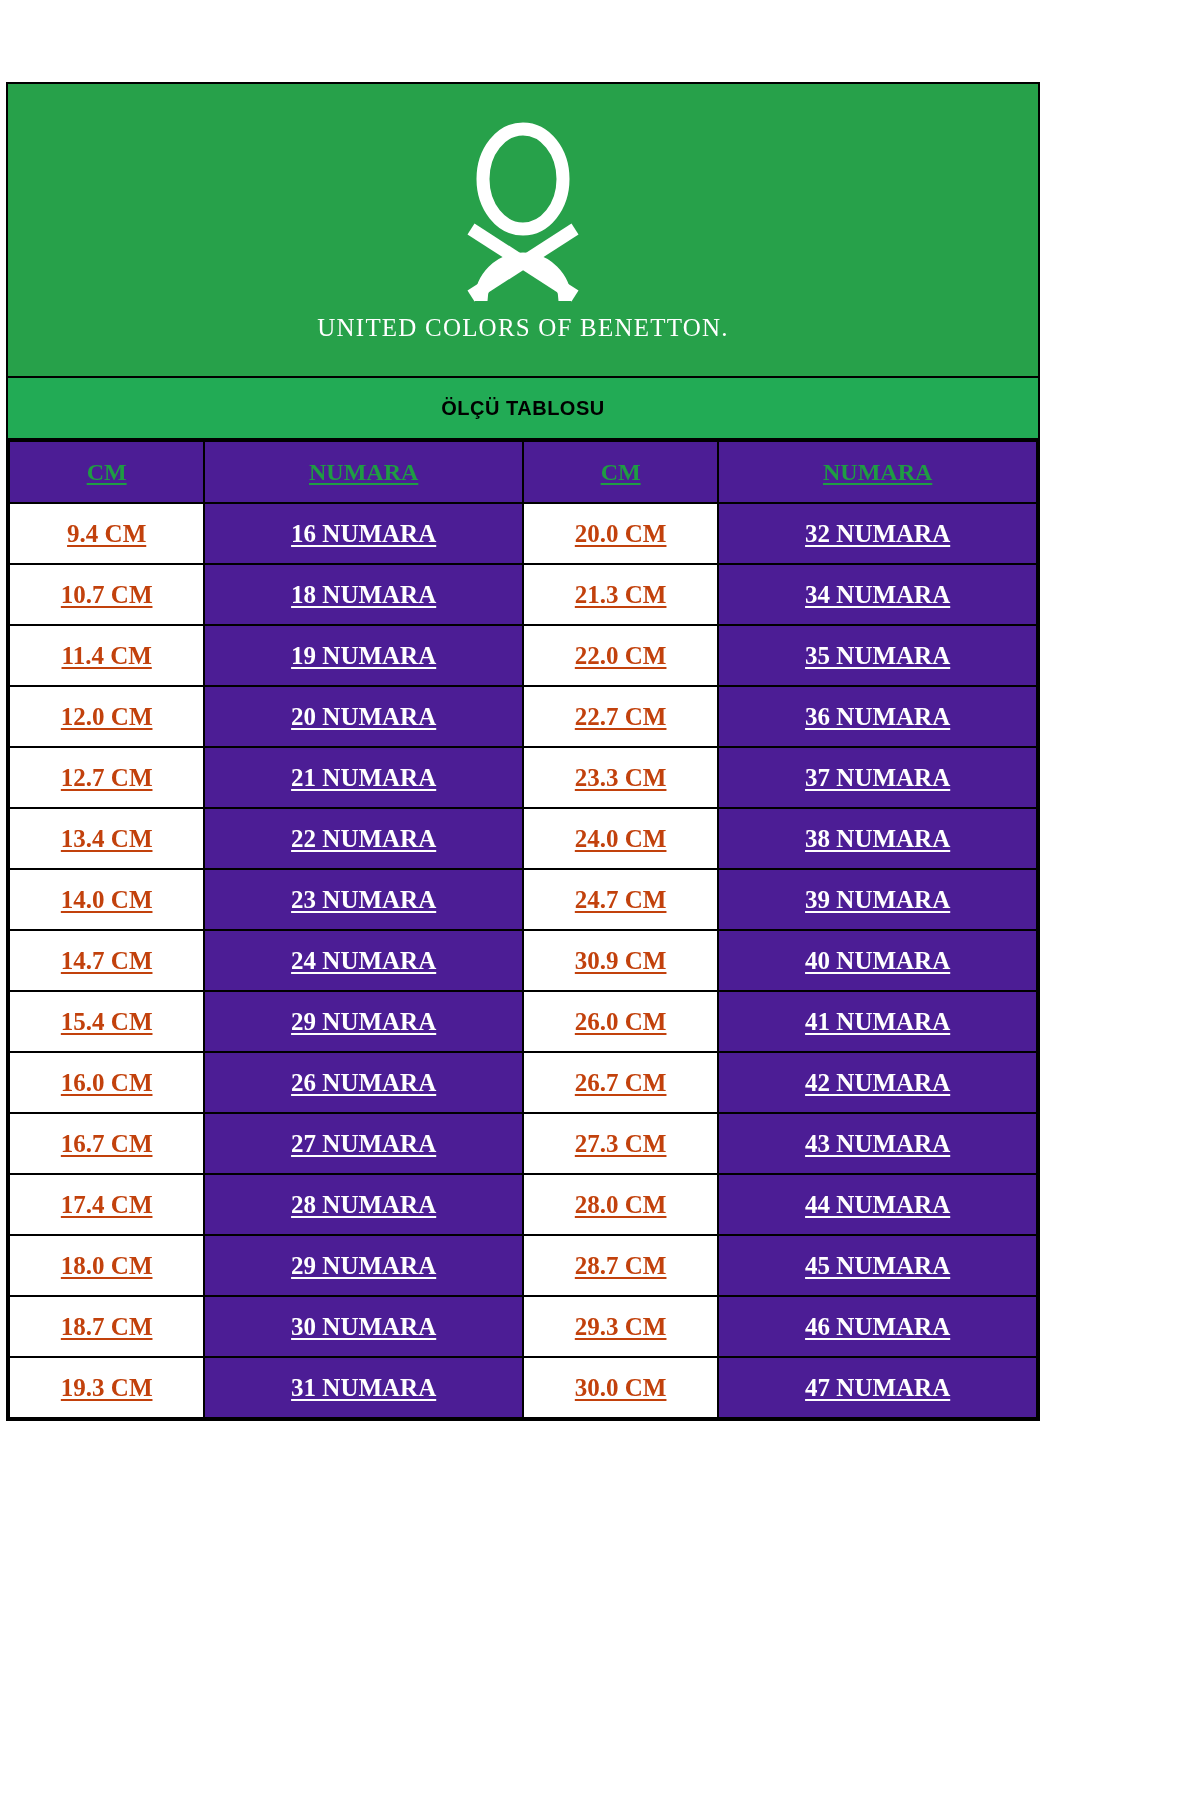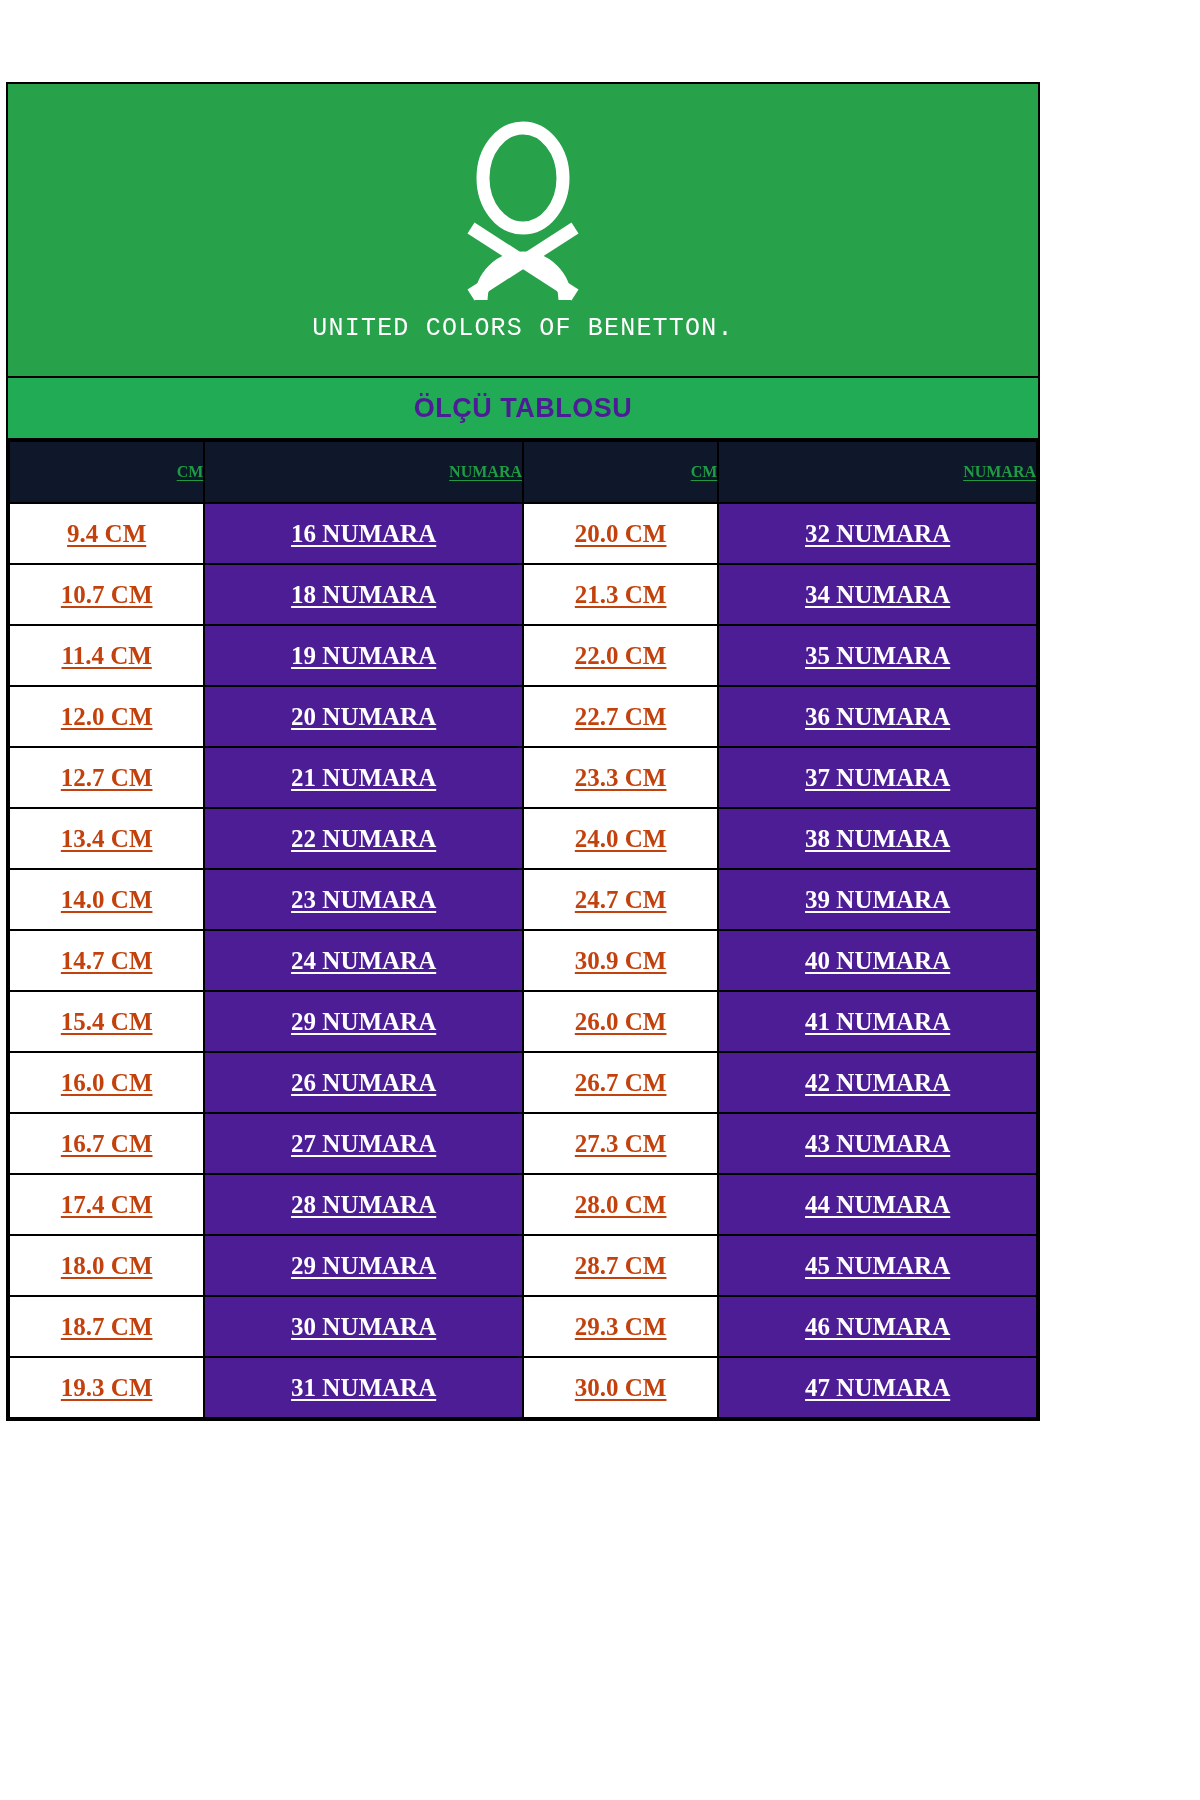--- a/index.html
+++ b/index.html
@@ -44,41 +44,41 @@
     height: 190px;
     display: flex;
     align-items: center;
     justify-content: center;
   }
   .logo-wrap svg {
     display: block;
   }
   .brand-name {
     color: #ffffff;
-    font-family: Liberation Mono, monospace;
+    font-family: Liberation Serif, serif;
     font-size: 25px;
     letter-spacing: 1.2px;
     font-weight: 400;
     margin-top: 6px;
     white-space: nowrap;
   }
   
   .title-band {
     background: #22ab55;
     height: 62px;
     display: flex;
     align-items: center;
     justify-content: center;
     border-bottom: 2px solid #000000;
     box-sizing: border-box;
   }
   .title-band .title-text {
-    color: #4c1d95;
+    color: #000000;
     font-family: "Liberation Sans", sans-serif;
-    font-size: 27px;
+    font-size: 20px;
     font-weight: 700;
     letter-spacing: 0.5px;
   }
   
   table.size-table {
     width: 100%;
     border-collapse: collapse;
     table-layout: fixed;
   }
   table.size-table col.c-cm { width: 19.0%; }
@@ -89,25 +89,24 @@
     border: 2px solid #000000;
     height: 59px;
     text-align: center;
     vertical-align: middle;
     font-family: "Liberation Serif", serif;
     font-weight: 700;
     font-size: 25px;
     padding: 0;
   }
   table.size-table th {
-    background: #0f172a;
+    background: #4c1d95;
     color: #1f9c43;
-    font-size: 16px;
+    font-size: 24px;
     height: 60px;
-    text-align: right;
   }
   table.size-table th .u,
   table.size-table td .u {
     text-decoration: underline;
     text-underline-offset: 3px;
   }
   td.cm-cell {
     background: #ffffff;
     color: #c2410c;
   }

